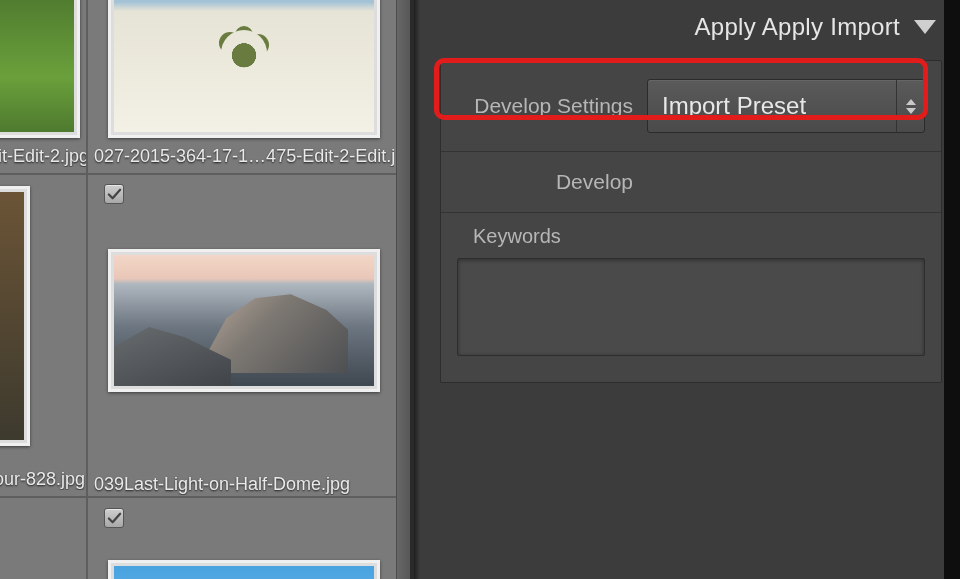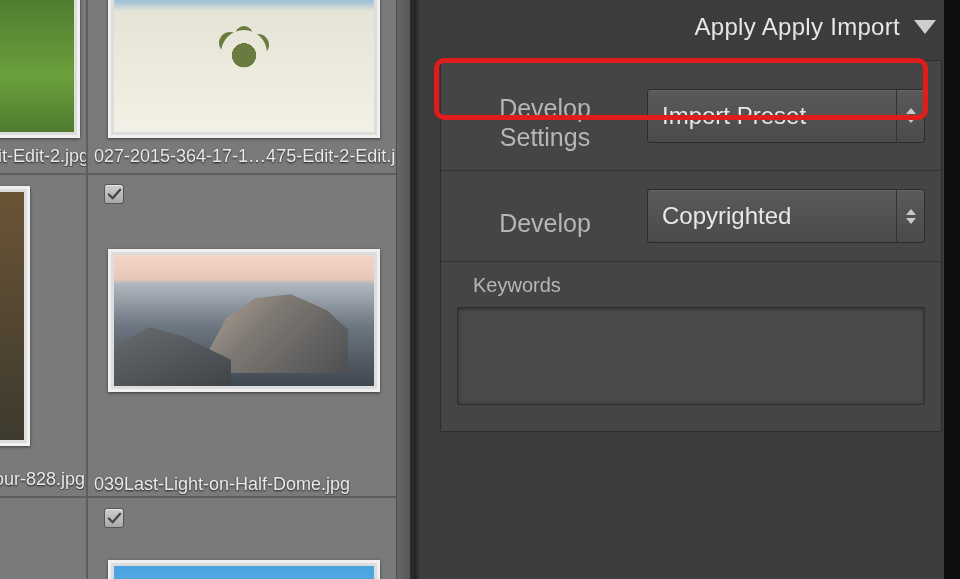--- a/index.html
+++ b/index.html
@@ -113,24 +113,23 @@
   .row {
     display: flex;
     align-items: center;
     padding: 18px 16px;
     gap: 14px;
     border-bottom: 1px solid #333;
   }
   .row:last-child { border-bottom: none; padding-bottom: 30px; }
   .row .label {
     flex: 0 0 176px;
-    text-align: center;
+    text-align: right;
     color: #b6b6b6;
-    font-size: 25px;
-    margin-top: 15px;
+    font-size: 21px;
   }
   .select {
     flex: 1;
     position: relative;
     height: 54px;
     background: linear-gradient(#5a5a5a,#4a4a4a);
     border: 1px solid #2b2b2b;
     border-radius: 3px;
     display: flex;
     align-items: center;
@@ -228,27 +227,20 @@
             <span>Import Preset</span>
             <div class="stepper">
               <div class="tri-up"></div>
               <div class="tri-down"></div>
             </div>
           </div>
         </div>
 
         <div class="row">
           <div class="label">Develop</div>
-          <div class="select">
-            <span>Copyrighted</span>
-            <div class="stepper">
-              <div class="tri-up"></div>
-              <div class="tri-down"></div>
-            </div>
-          </div>
         </div>
 
         <div class="keywords-block">
           <div class="keywords-label">Keywords</div>
           <div class="keywords-input" role="textbox"></div>
         </div>
       </div>
     </div>
 
     <div class="highlight-box" style="left:20px; top:58px; width:494px; height:62px;"></div>

